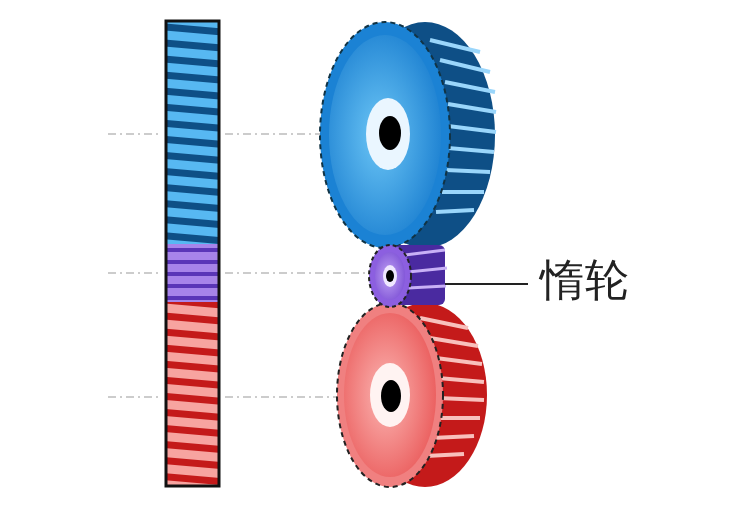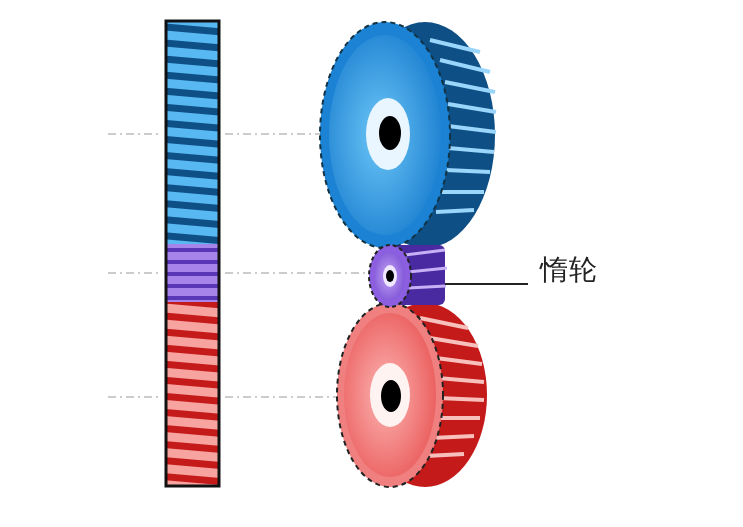--- a/index.html
+++ b/index.html
@@ -1,18 +1,18 @@
 <!DOCTYPE html>
 <html><head>
 <meta charset="utf-8">
 <style>
   html, body { margin: 0; padding: 0; background: #ffffff; }
   body { width: 743px; height: 527px; position: relative; overflow: hidden; font-family: "DejaVu Sans", sans-serif; }
   .abs { position: absolute; }
-  .label { position: absolute; left: 540px; top: 251px; font-size: 28px; color: #222; letter-spacing: 1px; }
+  .label { position: absolute; left: 540px; top: 251px; font-size: 44px; color: #222; letter-spacing: 1px; }
   .leader { position: absolute; left: 445px; top: 283px; width: 83px; height: 2px; background: #222; }
 </style>
 </head>
 <body>
 
 <svg class="abs" style="left:0;top:0" width="743" height="527" viewBox="0 0 743 527">
   <defs>
     <linearGradient id="blueStripe" x1="0" y1="0" x2="0" y2="1">
       <stop offset="0" stop-color="#4fb3f0"></stop>
         <stop offset="1" stop-color="#1a5f9a"></stop>

